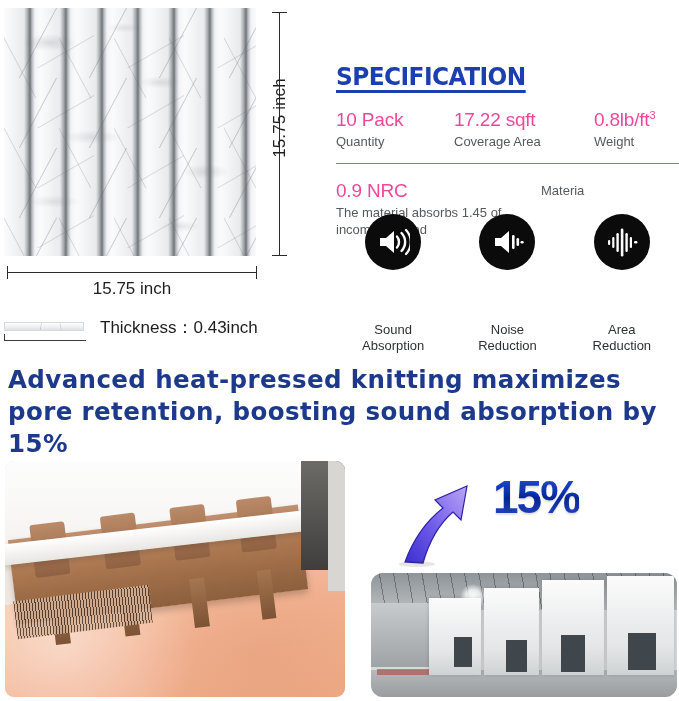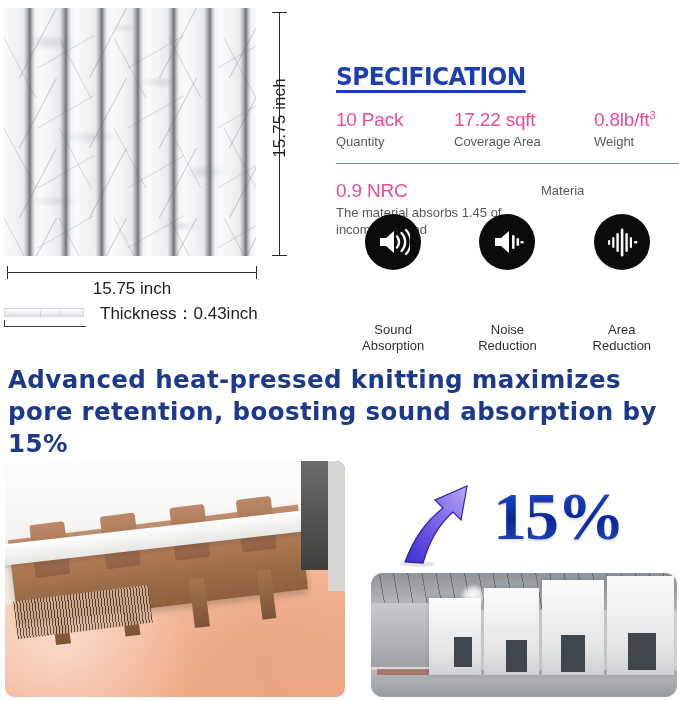--- a/index.html
+++ b/index.html
@@ -70,21 +70,21 @@
   }
 
   
   .dim-h { position: absolute; left: 4px; top: 258px; width: 256px; height: 40px; }
   .dim-h .line { position: absolute; left: 3px; top: 6px; width: 250px; height: 1px; background: #2b2b2b; }
   .dim-h .cap-l { position: absolute; left: 3px; top: 0px; width: 1px; height: 13px; background: #2b2b2b; }
   .dim-h .cap-r { position: absolute; left: 252px; top: 0px; width: 1px; height: 13px; background: #2b2b2b; }
   .dim-h .txt { position: absolute; left: 0; top: 13px; width: 256px; text-align: center; font-size: 17px; color: #1d1d1d; }
 
   
-  .thick-row { position: absolute; left: 4px; top: 296px; width: 290px; height: 34px; }
+  .thick-row { position: absolute; left: 4px; top: 310px; width: 290px; height: 34px; }
   .thick-strip {
     position: absolute; left: 0; top: 4px; width: 80px; height: 9px;
     background: linear-gradient(180deg,#ffffff,#eceef0 60%,#dfe2e5);
     border: 1px solid #d6d9dd;
   }
   .thick-strip::after {
     content:""; position:absolute; inset:0;
     background-image: linear-gradient(100deg, transparent 45%, rgba(130,138,148,.35) 46%, transparent 47%),
                       linear-gradient(80deg, transparent 70%, rgba(130,138,148,.3) 71%, transparent 72%);
   }
@@ -197,23 +197,23 @@
     background: linear-gradient(180deg,#fbfbfb,#e4e6e7 70%,#cfd2d4);
     box-shadow: 0 0 4px rgba(0,0,0,.18);
   }
   .pr-win { position: absolute; background: #3f474c; }
   .pr-back { position: absolute; left: 0; top: 24%; width: 26%; height: 52%; background: linear-gradient(180deg,#c8cbcd,#9fa3a6); }
   .pr-red { position: absolute; left: 2%; bottom: 18%; width: 20%; height: 5%; background: #a8574c; opacity: .7; }
 
   
   .pct-block { position: absolute; left: 395px; top: 466px; width: 275px; height: 100px; }
   .pct-text {
-    position: absolute; left: 98px; top: 16px;
-    font-family: Liberation Serif, serif;
-    font-size: 68px; font-weight: bold;
+    position: absolute; left: 98px; top: 8px;
+    font-family: Liberation Sans, sans-serif;
+    font-size: 46px; font-weight: bold;
     line-height: 1;
     background: linear-gradient(180deg,#2b4fd0 0%,#123cc4 38%,#0a2aa6 52%,#2f55d8 100%);
     -webkit-background-clip: text; background-clip: text;
     color: transparent;
     letter-spacing: -2px;
     text-shadow: 0 2px 2px rgba(0,0,0,.12);
   }
   .pct-arrow { position: absolute; left: 0px; top: 2px; }
 </style>
 </head>

